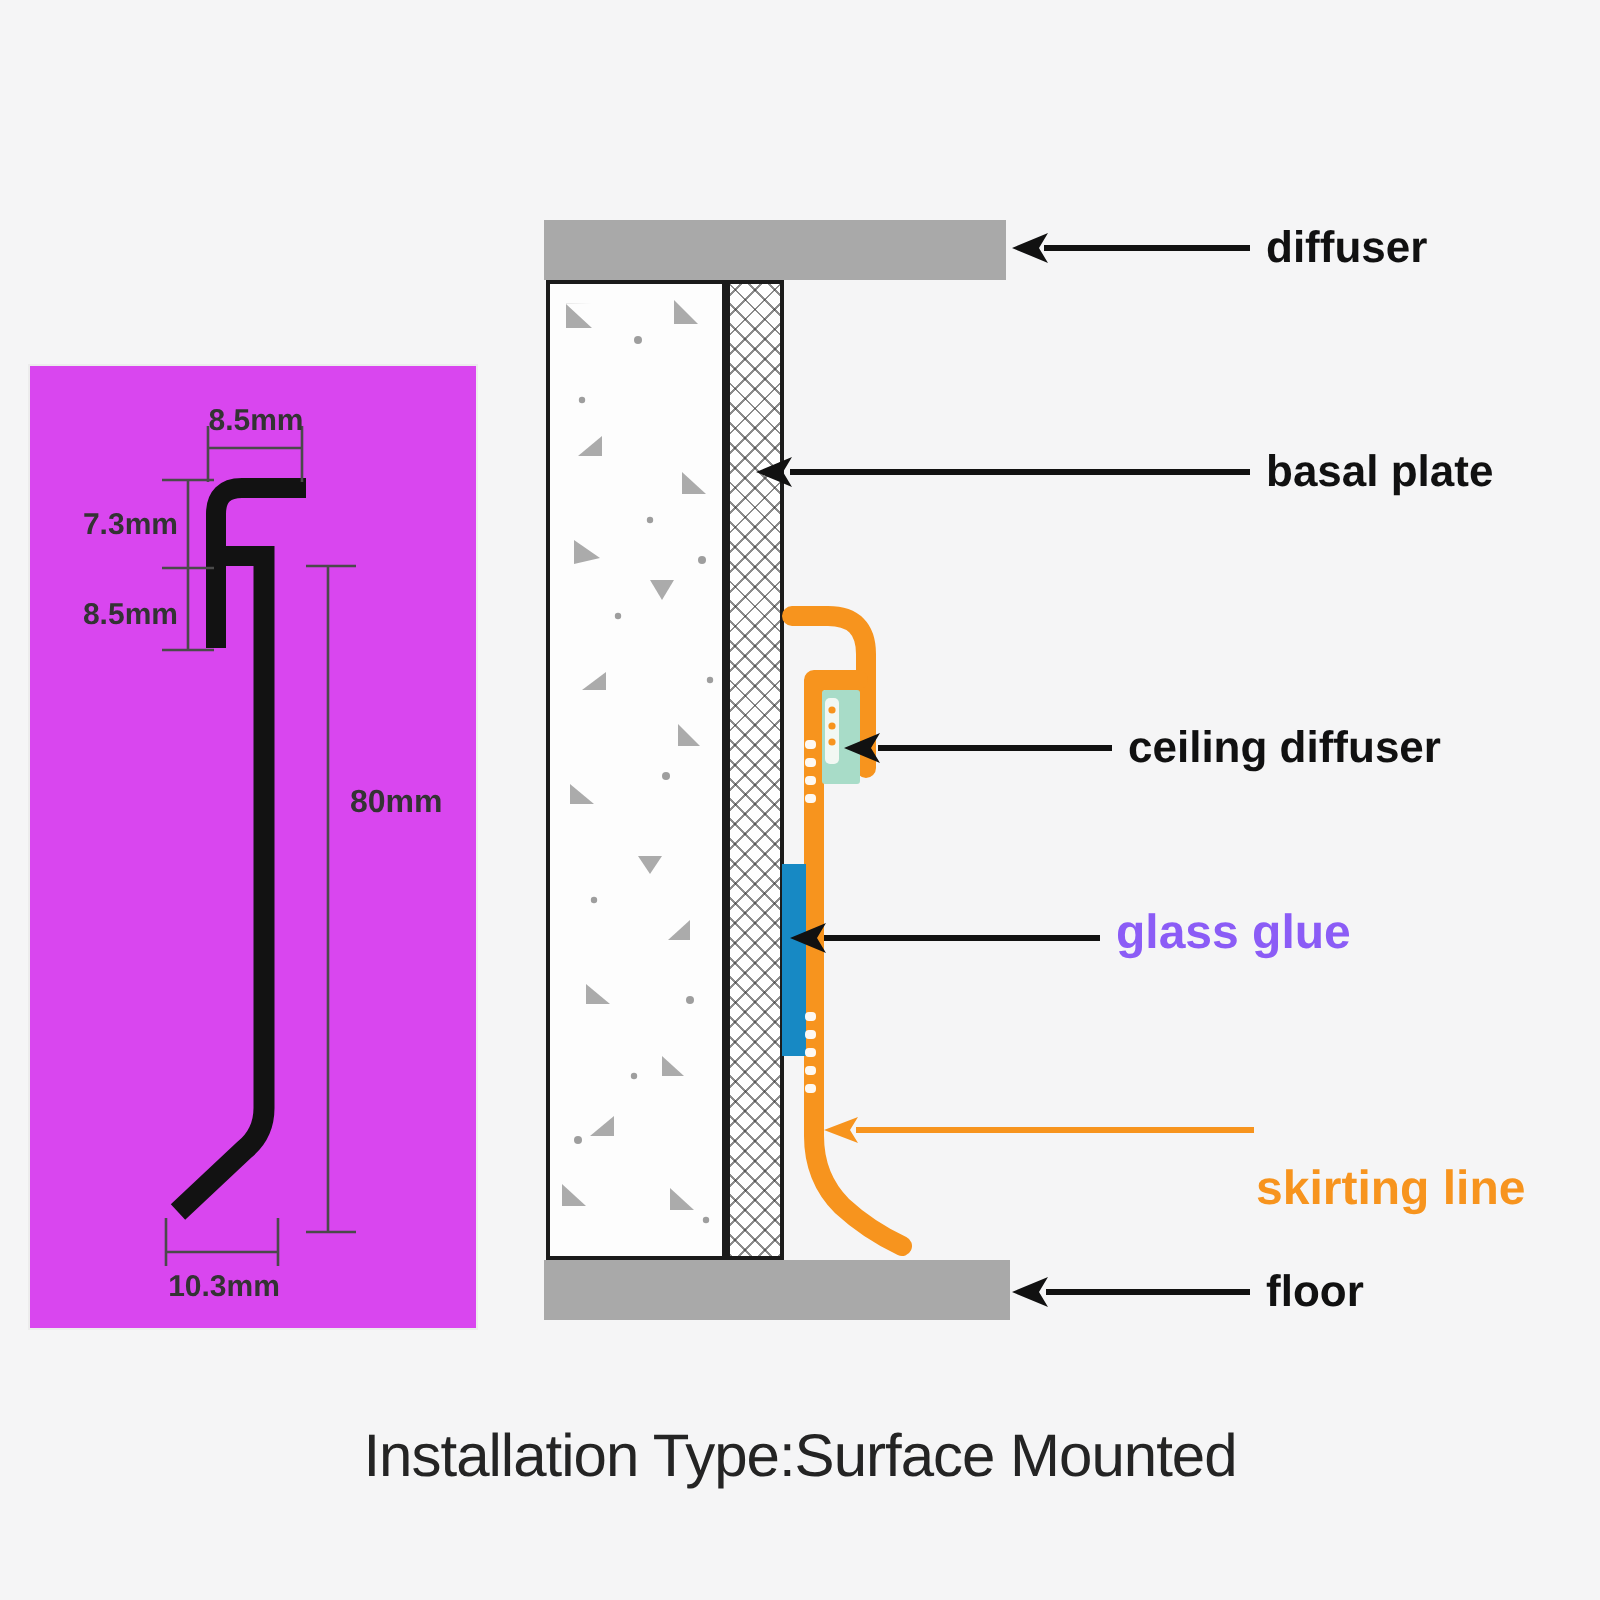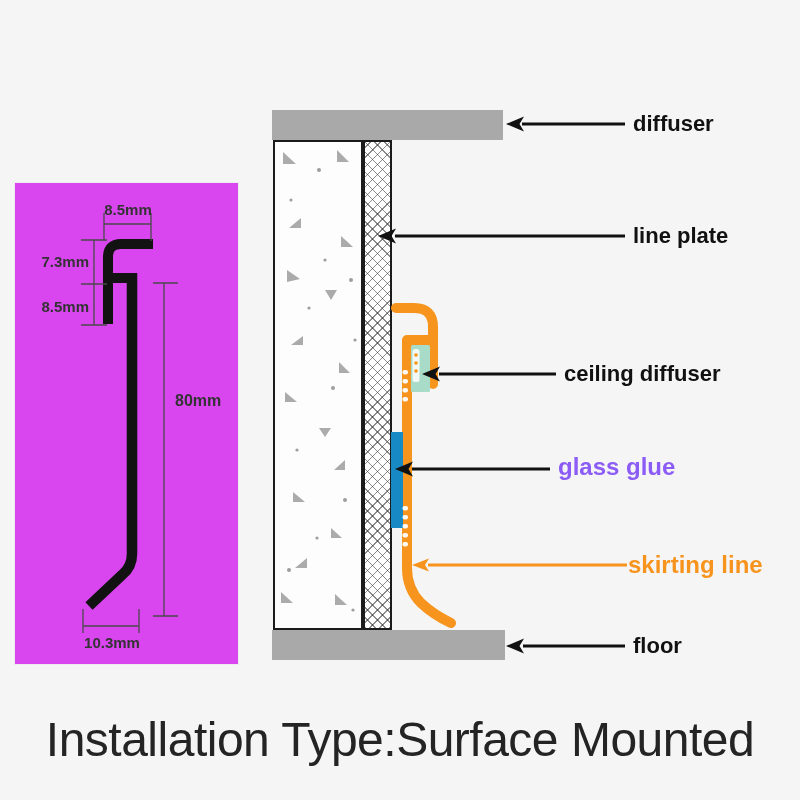--- a/index.html
+++ b/index.html
@@ -31,25 +31,25 @@
       repeating-linear-gradient(45deg, rgba(45,45,45,.55) 0 1px, transparent 1px 7px),
       repeating-linear-gradient(-45deg, rgba(45,45,45,.55) 0 1px, transparent 1px 7px);
   }
   .overlay{position:absolute;left:0;top:0;width:800px;height:800px;}
   
   .lbl{
     position:absolute;font-weight:bold;font-size:22px;line-height:1.1;
     color:#111;white-space:nowrap;
   }
   .lbl.blue{color:#8b5cf6;font-size:24px;}
-  .lbl.orange{color:#f7941e;font-size:24px;}
+  .lbl.orange{color:#f7941e;font-size:24px;margin-top:30px;}
   
   .caption{
     position:absolute;left:0;top:712px;width:800px;text-align:center;
-    font-size:48px;font-weight:300;color:#242424;letter-spacing:-0.5px;
+    font-size:30px;font-weight:300;color:#242424;letter-spacing:-0.5px;
   }
 </style>
 </head>
 <body>
 
 <div class="panel">
   <svg width="223" height="481" viewBox="0 0 223 481">
 
     <g stroke="#121212" fill="none">
       <path d="M138,61 L106,61 Q93,61 93,74 L93,141" stroke-width="10"></path>
@@ -170,19 +170,19 @@
     </g>
   </g>
 
   <g stroke="#F7941E" stroke-width="3" fill="#F7941E">
     <line x1="627" y1="565" x2="428" y2="565"></line>
     <polygon points="412,565 429,558.5 425,565 429,571.5" stroke="none"></polygon>
   </g>
 </svg>
 
 <div class="lbl" style="left:633px;top:112px">diffuser</div>
-<div class="lbl" style="left:633px;top:224px">line plate</div>
+<div class="lbl" style="left:633px;top:224px">basal plate</div>
 <div class="lbl" style="left:564px;top:362px">ceiling diffuser</div>
 <div class="lbl blue" style="left:558px;top:454px">glass glue</div>
 <div class="lbl orange" style="left:628px;top:552px">skirting line</div>
 <div class="lbl" style="left:633px;top:634px">floor</div>
 
 <div class="caption">Installation Type:Surface Mounted</div>
 
 </body></html>

